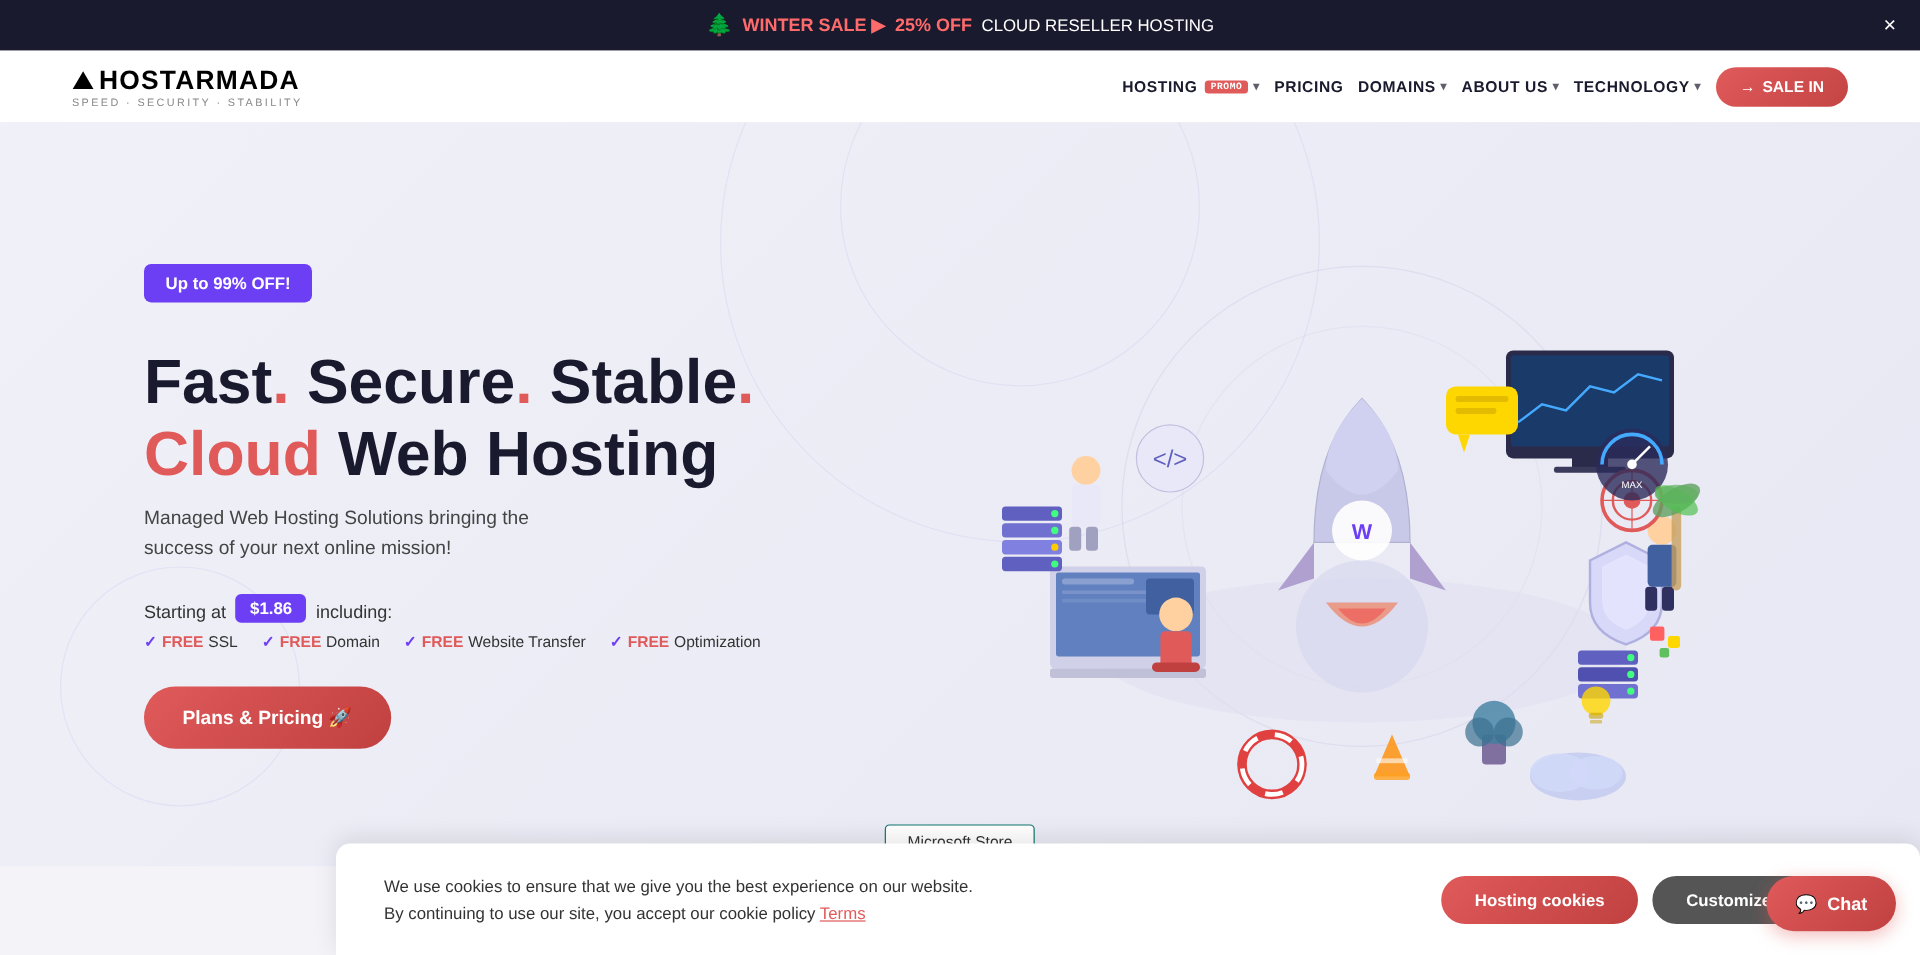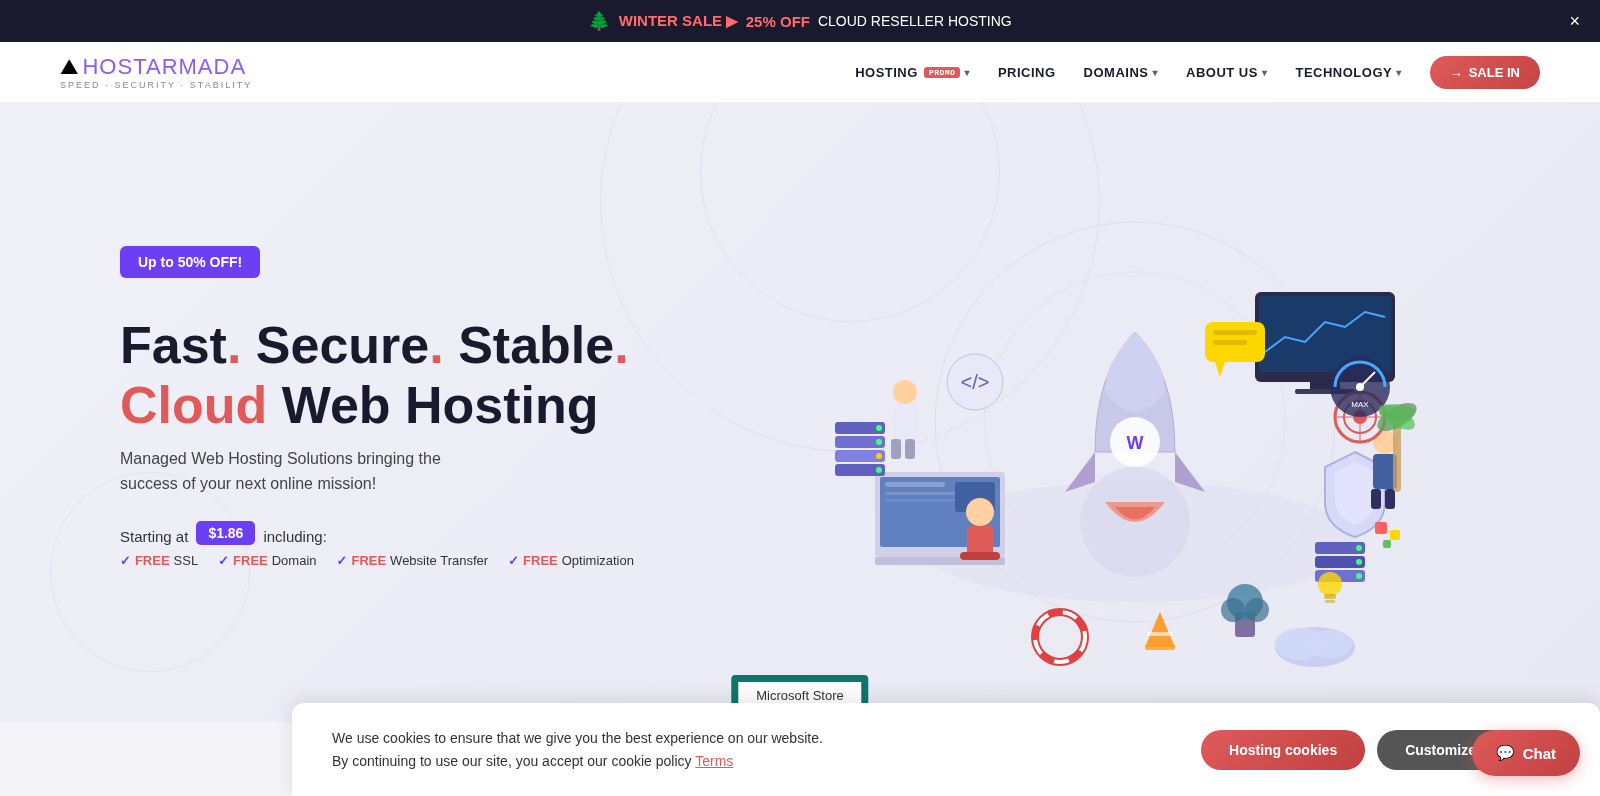--- a/index.html
+++ b/index.html
@@ -29,23 +29,23 @@
     
     .navbar {
       background: white;
       display: flex;
       align-items: center;
       justify-content: space-between;
       padding: 12px 60px;
       box-shadow: 0 1px 4px rgba(0,0,0,0.08);
     }
     .logo { display: flex; flex-direction: column; }
-    .logo-title { font-weight: 400; font-size: 22px; color: #8b5cf6; letter-spacing: 1px; }
+    .logo-title { font-weight: 700; font-size: 22px; color: #000000; letter-spacing: 1px; }
     .logo-subtitle { font-size: 9px; color: #888; letter-spacing: 2px; }
-    .nav-links { display: flex; align-items: center; gap: 28px; }
+    .nav-links { display: flex; align-items: center; gap: 12px; }
     .nav-item {
       font-size: 13px; font-weight: 700; color: #1a1a2e; cursor: pointer;
       text-transform: uppercase; letter-spacing: 0.5px; display: flex; align-items: center; gap: 4px;
     }
     .promo-badge {
       background: #e05a5a; color: white; font-size: 8px; font-weight: 700;
       padding: 1px 5px; border-radius: 3px; text-transform: uppercase; margin-left: 2px; font-family: Liberation Mono, monospace;
     }
     .signin-btn {
       background: linear-gradient(135deg, #e05a5a, #c44444);
@@ -92,21 +92,21 @@
     
     .iso-scene {
       width: 700px; height: 500px; position: relative;
     }
     .iso-scene svg { width: 100%; height: 100%; }
 
     
     .cookie-banner {
       position: fixed; bottom: 0; left: 280px; right: 0; background: white;
       padding: 24px 40px; display: flex; align-items: center; justify-content: space-between;
-      box-shadow: 0 -4px 20px rgba(0,0,0,0.1); z-index: 100; border-radius: 12px 12px 0 0; margin-left: 12px;
+      box-shadow: 0 -4px 20px rgba(0,0,0,0.1); z-index: 100; border-radius: 12px 12px 0 0;
     }
     .cookie-text { font-size: 14px; color: #333; max-width: 600px; line-height: 1.6; }
     .cookie-text a { color: #e05a5a; text-decoration: underline; }
     .cookie-buttons { display: flex; gap: 12px; align-items: center; }
     .accept-btn {
       background: linear-gradient(135deg, #e05a5a, #c04040);
       color: white; border: none; padding: 12px 28px; border-radius: 25px;
       font-size: 14px; font-weight: 700; cursor: pointer;
     }
     .customize-btn {
@@ -128,21 +128,21 @@
       position: absolute; top: 0; right: 0; bottom: 0; left: 0; overflow: hidden; pointer-events: none;
     }
     .bg-circle {
       position: absolute; border-radius: 50%; border: 1px solid rgba(100,80,200,0.08);
     }
 
     .chevron { font-size: 10px; opacity: 0.7; }
 
     .microsoft-store-tag {
       position: absolute; bottom: 80px; left: 50%; transform: translateX(-50%);
-      background: white; border: 7px solid #0f766e; padding: 6px 18px; border-radius: 4px;
+      background: white; border: 1px solid #0f766e; padding: 6px 18px; border-radius: 4px;
       font-size: 13px; color: #333; z-index: 10;
     }
   </style>
 </head>
 <body>
 
 <div class="top-banner">
   <div class="banner-text">
     <span class="tree-icon">🌲</span>
     <span class="sale-label">WINTER SALE ▶</span>
@@ -190,21 +190,21 @@
 </nav>
 
 <section class="hero">
   <div class="bg-circles">
     <div class="bg-circle" style="width:300px;height:300px;top:-80px;right:600px;"></div>
     <div class="bg-circle" style="width:500px;height:500px;top:-150px;right:500px;"></div>
     <div class="bg-circle" style="width:200px;height:200px;bottom:50px;left:50px;"></div>
   </div>
 
   <div class="hero-content">
-    <div class="discount-badge">Up to 50% OFF!</div>
+    <div class="discount-badge">Up to 99% OFF!</div>
 
     <h1 class="hero-headline">
       <span>Fast</span><span class="dot-coral">.</span>
       <span> Secure</span><span class="dot-coral">.</span>
       <span> Stable</span><span class="dot-coral">.</span>
       <br>
       <span class="cloud-text">Cloud </span>
       <span>Web Hosting</span>
     </h1>
 
@@ -234,20 +234,23 @@
         <span class="free-label">FREE</span>
         <span> Website Transfer</span>
       </div>
       <div class="feature-item">
         <span class="check">✓</span>
         <span class="free-label">FREE</span>
         <span> Optimization</span>
       </div>
     </div>
 
+    <button class="plans-btn">
+      <span>Plans &amp; Pricing 🚀</span>
+    </button>
   </div>
 
   <div class="hero-image">
     <div class="iso-scene">
       <svg viewBox="0 0 700 500" xmlns="http://www.w3.org/2000/svg">
 
         <circle cx="380" cy="250" r="200" fill="none" stroke="#d0d0e8" stroke-width="1" opacity="0.5"></circle>
         <circle cx="380" cy="250" r="150" fill="none" stroke="#d0d0e8" stroke-width="1" opacity="0.3"></circle>
 
         <ellipse cx="380" cy="370" rx="220" ry="60" fill="#e0dff0" opacity="0.6"></ellipse>

